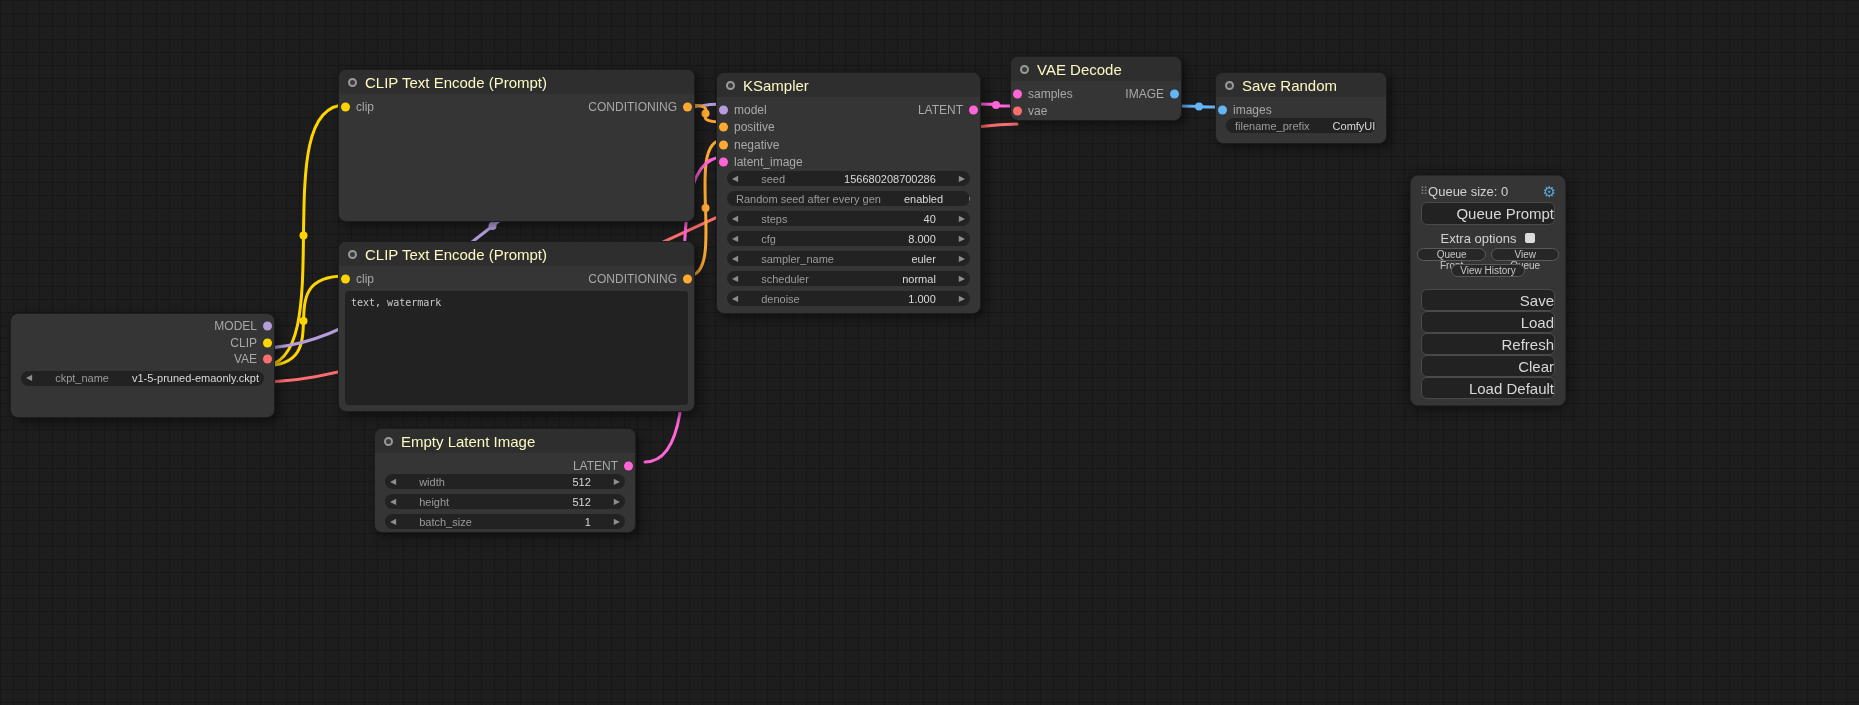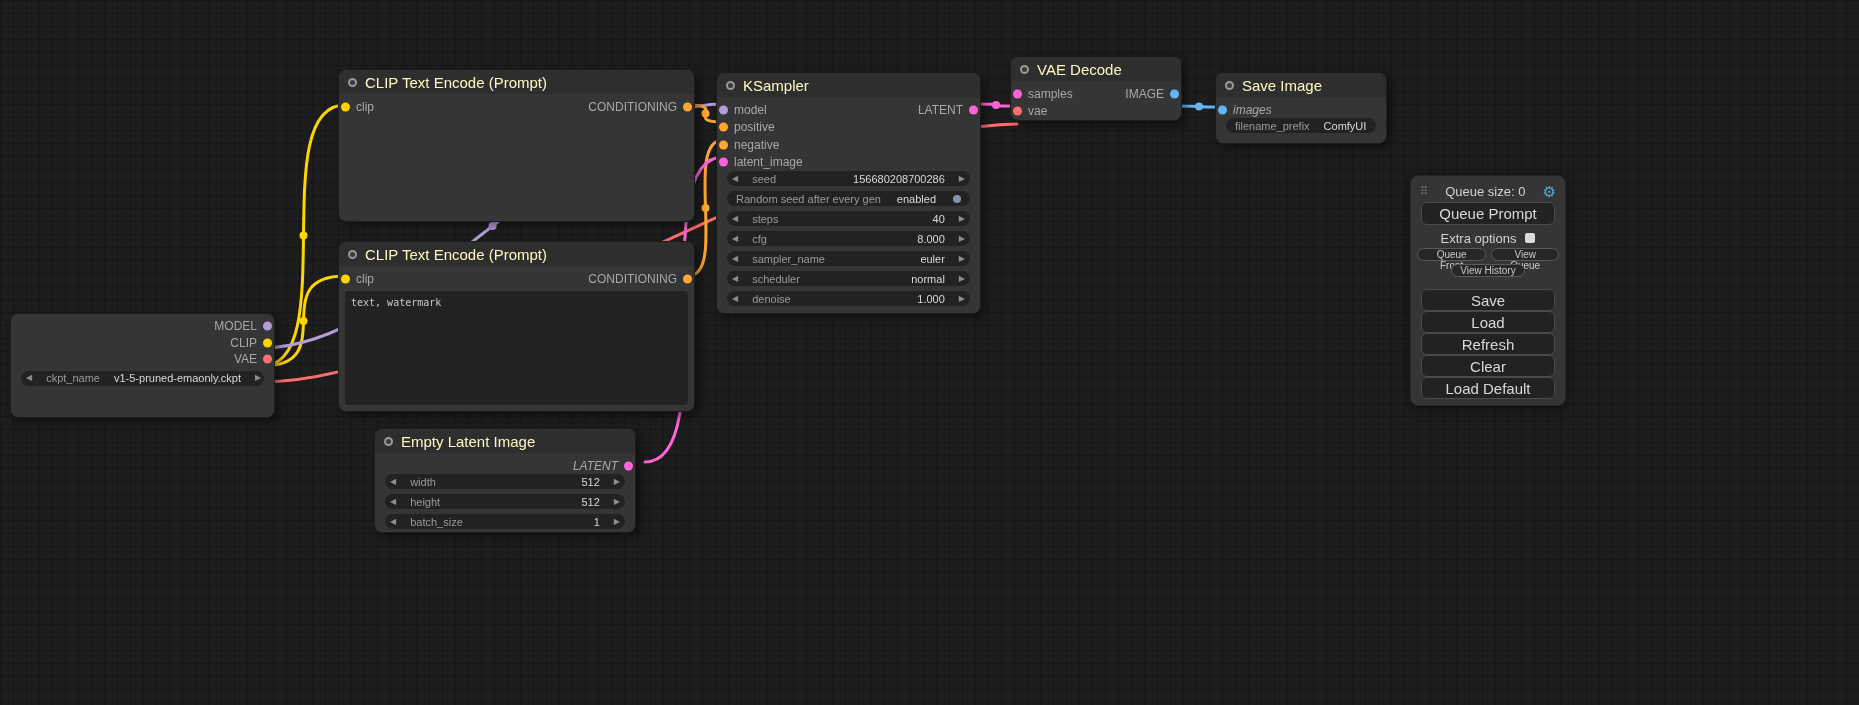--- a/index.html
+++ b/index.html
@@ -30,32 +30,32 @@
   .collapse-dot {
     width:9px; height:9px; border-radius:50%;
     border:2px solid #9a9a9a; background:#3a3a3a; flex:none;
   }
   .node-body { position:relative; height:calc(100% - 24px); padding-top:4px; }
   .slot-row {
     position:relative; height:17.5px; display:flex; align-items:center;
     padding:0 17px; font-size:12px; color:#a8a8a8; white-space:nowrap;
   }
   .slot-row.h16 { height:16.5px; }
-  .slot-row.h17 { height:17px;font-style:italic; }
+  .slot-row.h17 { height:17px; }
   .out-label { margin-left:auto; }
   .slot-dot {
     position:absolute; top:50%; transform:translateY(-50%);
     width:9px; height:9px; border-radius:50%; background:#888;
   }
   .slot-dot.in  { left:2px; }
   .slot-dot.out { right:2px; }
 
   .widget {
     height:15px; margin:0 10px 5px; background:#222; border-radius:8px;
-    display:flex; align-items:center; gap:14px; padding:0 5px;
+    display:flex; align-items:center; gap:23px; padding:0 5px;
     font-size:11px; color:#9b9b9b; white-space:nowrap; overflow:hidden;
   }
   .widget .arrow { font-size:8px; color:#8d8d8d; flex:none; line-height:1; }
   .widget .w-label { flex:none; }
   .widget .w-value { flex:1; text-align:right; color:#d9d9d9; }
   .widget.no-arrows { padding:0 9px; }
   .toggle-dot { width:8px; height:8px; border-radius:50%; flex:none; margin-left:3px; }
 
   .prompt-box {
     position:absolute; left:6px; right:6px; top:25px; bottom:6px;
@@ -65,27 +65,28 @@
   }
 
   
   .menu-panel {
     position:absolute; left:1410px; top:175px; width:156px; z-index:3;
     background:#353535; border:1px solid #272727; border-radius:8px;
     box-shadow:0 2px 12px rgba(0,0,0,0.55); padding:6px;
   }
   .menu-header { display:flex; align-items:center; height:16px; padding:0 3px; margin-top:1px; }
   .drag-handle { color:#808080; font-size:11px; line-height:1; }
-  .queue-size { flex:1; text-align:center; color:#d2d2d2; font-size:13px; }
+  .queue-size { flex:1; color:#d2d2d2; font-size:13px; }
   .gear-icon { font-size:15px; line-height:1; }
   button { font-family:inherit; cursor:default; }
   .btn-big {
     display:block; width:calc(100% - 8px); margin:0 auto 0; height:22px;
     background:#222; color:#d8d8d8; border:1px solid #4a4a4a; border-radius:6px;
     font-size:15px;
+    text-align:right;
   }
   .btn-queue { height:23px; margin-top:3px; }
   .extra-row {
     display:flex; align-items:center; justify-content:center; gap:9px;
     margin-top:6px; height:14px; color:#d2d2d2; font-size:13px;
   }
   .checkbox { width:10px; height:10px; background:#dcdcdc; border-radius:2px; }
   .small-row { display:flex; justify-content:center; gap:5px; margin-top:3px; }
   .btn-small {
     font-size:10px; color:#c8c8c8; background:#272727;
@@ -285,21 +286,21 @@
     <div class="slot-row">
       <span class="slot-dot in" style="background: rgb(255, 110, 110);"></span>
       <span>vae</span>
     </div>
   </div>
 </div>
 
 <div class="node" style="left:1215px;top:72px;width:172px;height:72px;">
   <div class="node-title">
     <span class="collapse-dot"></span>
-    <span>Save Image</span>
+    <span>Save Random</span>
   </div>
   <div class="node-body">
     <div class="slot-row h17">
       <span class="slot-dot in" style="background: rgb(100, 181, 246);"></span>
       <span>images</span>
     </div>
     <div class="widget no-arrows">
       <span class="w-label">filename_prefix</span>
       <span class="w-value" style="padding-right:8px;">ComfyUI</span>
     </div>

